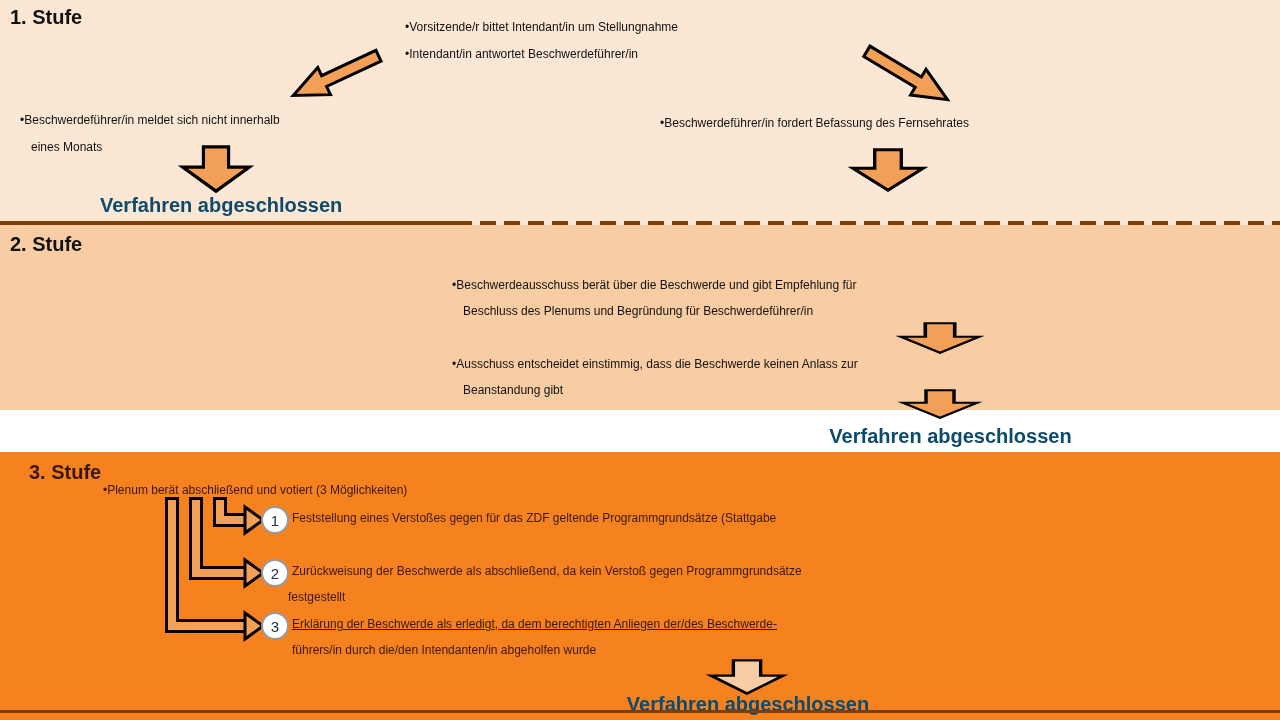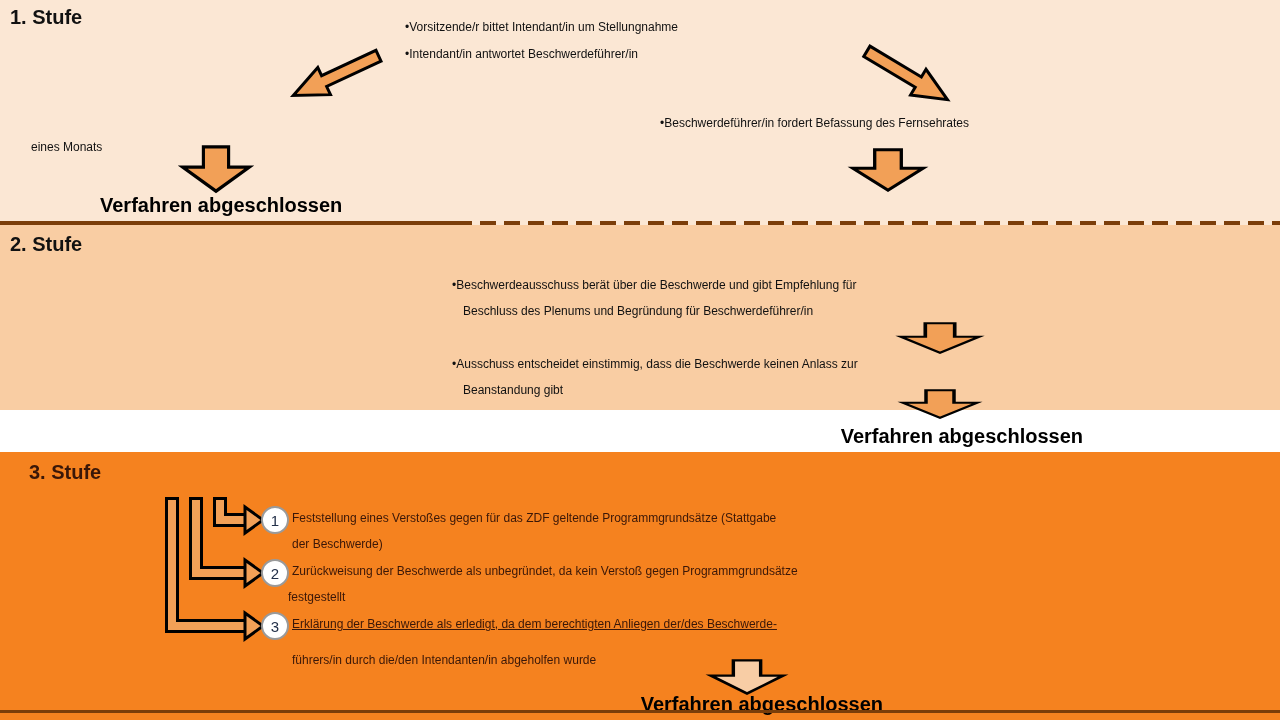--- a/index.html
+++ b/index.html
@@ -10,21 +10,21 @@
     font-family:"Liberation Sans","DejaVu Sans",sans-serif;
     color:#111;
   }
   .band{position:absolute;left:0;width:1280px;padding-left:32px;}
   .band.s1{top:0;height:225px;background:#fbe7d4;}
   .band.s2{top:225px;height:185px;background:#f9cda3;}
   .band.s3{top:452px;height:268px;background:#f5821f;}
   .abs{position:absolute;}
   .txt{font-size:12px;line-height:27px;white-space:nowrap;}
   .stage-label{font-size:20px;font-weight:bold;white-space:nowrap;}
-  .outcome{font-size:20px;font-weight:bold;text-align:right;white-space:nowrap;color:#000000;}
+  .outcome{font-size:20px;font-weight:bold;text-align:center;white-space:nowrap;color:#0c4a6e;}
   .indent{padding-left:11px;}
   .s3 .txt,.s3 .stage-label{color:#3a1708;}
   .hline-solid{position:absolute;height:4px;background:#7b3d09;}
   .hline-dash{position:absolute;height:4px;
     background:repeating-linear-gradient(90deg,#7b3d09 0 16px,transparent 16px 24px);}
   .hline-dash2{position:absolute;height:5px;
     background:repeating-linear-gradient(90deg,#7b3d09 0 15px,transparent 15px 25px);}
   .num-circle{
     position:absolute;width:24px;height:24px;border-radius:50%;
     background:#ffffff;border:2px solid #9a9a9a;
@@ -49,20 +49,21 @@
         <polygon points="2,12 62,12 62,3 96,18 62,33 62,24 2,24" fill="#f2a057" stroke="#000" stroke-width="3"></polygon>
       </svg>
     </div>
 
     <div class="abs" style="left:858px;top:58px;transform:rotate(31deg);">
       <svg width="100" height="36" viewBox="0 0 100 36">
         <polygon points="2,12 62,12 62,3 96,18 62,33 62,24 2,24" fill="#f2a057" stroke="#000" stroke-width="3"></polygon>
       </svg>
     </div>
 
+    <div class="abs txt" style="left:20px;top:107px;">•Beschwerdeführer/in meldet sich nicht innerhalb</div>
     <div class="abs txt indent" style="left:20px;top:134px;">eines Monats</div>
 
     <div class="abs txt" style="left:660px;top:110px;">•Beschwerdeführer/in fordert Befassung des Fernsehrates</div>
 
     <div class="abs" style="left:180px;top:145px;">
       <svg width="72" height="48" viewBox="0 0 80 52" preserveAspectRatio="none">
         <polygon points="26,2 54,2 54,24 77,24 40,50 3,24 26,24" fill="#f2a057" stroke="#000" stroke-width="3.5"></polygon>
       </svg>
     </div>
 
@@ -100,20 +101,21 @@
     </div>
 
     <div class="abs outcome" style="left:818px;top:200px;width:265px;">Verfahren abgeschlossen</div>
   </div>
 
   <div class="hline-dash2" style="left:0;top:452px;width:1280px;"></div>
 
   <div class="band s3">
     <div class="abs stage-label" style="left:10px;top:9px;margin-left:19px;">3. Stufe</div>
 
+    <div class="abs txt" style="left:103px;top:25px;">•Plenum berät abschließend und votiert (3 Möglichkeiten)</div>
 
     <div class="abs" style="left:160px;top:42px;">
       <svg width="108" height="152" viewBox="0 0 108 152">
 
         <path d="M12,3 L12,132 L87,132" fill="none" stroke="#000" stroke-width="14" stroke-linejoin="miter"></path>
         <path d="M12,6 L12,132 L87,132" fill="none" stroke="#f2a057" stroke-width="8" stroke-linejoin="miter"></path>
         <polygon points="85,119 103,132 85,145" fill="#f2a057" stroke="#000" stroke-width="3"></polygon>
 
         <path d="M36,3 L36,79 L87,79" fill="none" stroke="#000" stroke-width="14" stroke-linejoin="miter"></path>
         <path d="M36,6 L36,79 L87,79" fill="none" stroke="#f2a057" stroke-width="8" stroke-linejoin="miter"></path>
@@ -122,33 +124,32 @@
         <path d="M60,3 L60,26 L87,26" fill="none" stroke="#000" stroke-width="14" stroke-linejoin="miter"></path>
         <path d="M60,6 L60,26 L87,26" fill="none" stroke="#f2a057" stroke-width="8" stroke-linejoin="miter"></path>
         <polygon points="85,13 103,26 85,39" fill="#f2a057" stroke="#000" stroke-width="3"></polygon>
       </svg>
     </div>
 
     <div class="num-circle" style="left:261px;top:54px;">
       <span>1</span>
     </div>
     <div class="abs txt" style="left:292px;top:53px;">Feststellung eines Verstoßes gegen für das ZDF geltende Programmgrundsätze (Stattgabe</div>
-    <div class="abs txt" style="left:292px;top:79px;">der Beschwerde)</div>
 
     <div class="num-circle" style="left:261px;top:107px;">
       <span>2</span>
     </div>
-    <div class="abs txt" style="left:292px;top:106px;">Zurückweisung der Beschwerde als unbegründet, da kein Verstoß gegen Programmgrundsätze</div>
+    <div class="abs txt" style="left:292px;top:106px;">Zurückweisung der Beschwerde als abschließend, da kein Verstoß gegen Programmgrundsätze</div>
     <div class="abs txt" style="left:288px;top:132px;">festgestellt</div>
 
     <div class="num-circle" style="left:261px;top:160px;">
       <span>3</span>
     </div>
     <div class="abs txt" style="left:292px;top:159px;text-decoration:underline;">Erklärung der Beschwerde als erledigt, da dem berechtigten Anliegen der/des Beschwerde-</div>
-    <div class="abs txt" style="left:292px;top:185px;margin-top:10px;">führers/in durch die/den Intendanten/in abgeholfen wurde</div>
+    <div class="abs txt" style="left:292px;top:185px;">führers/in durch die/den Intendanten/in abgeholfen wurde</div>
 
     <div class="abs" style="left:708px;top:207px;">
       <svg width="78" height="36" viewBox="0 0 80 52" preserveAspectRatio="none">
         <polygon points="26,2 54,2 54,24 77,24 40,50 3,24 26,24" fill="#f8cda5" stroke="#000" stroke-width="3.5"></polygon>
       </svg>
     </div>
 
     <div class="abs outcome" style="left:613px;top:241px;width:270px;">Verfahren abgeschlossen</div>
 
     <div class="hline-solid" style="left:0;top:258px;width:1280px;height:3px;"></div>

